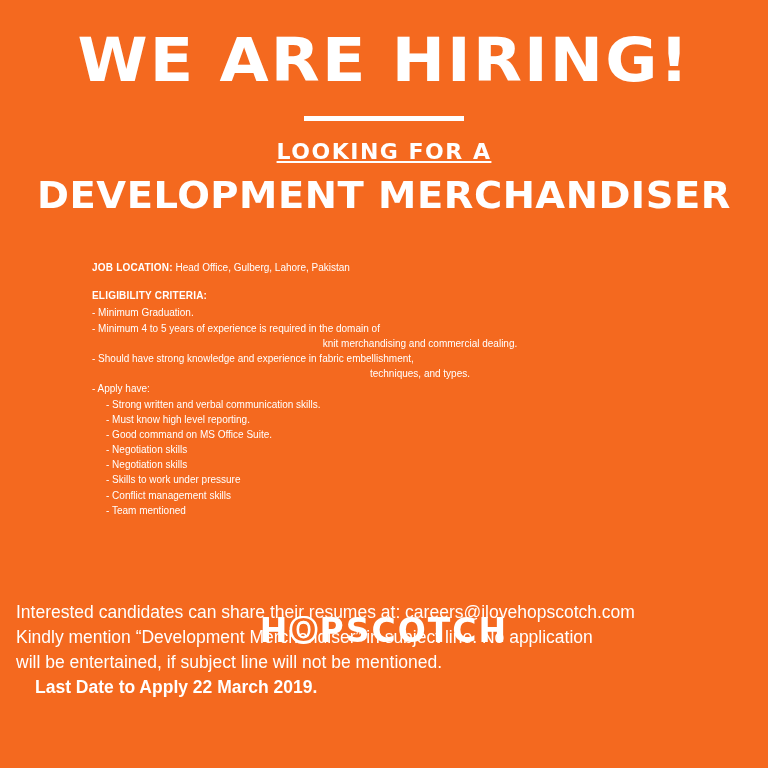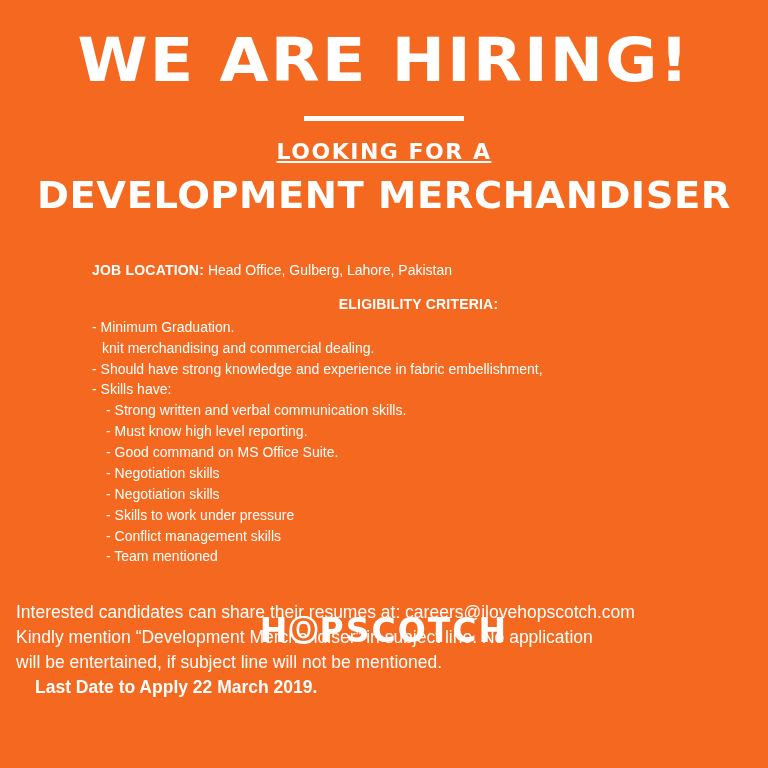--- a/index.html
+++ b/index.html
@@ -56,48 +56,48 @@
     font-weight: bold;
     font-size: 37px;
     letter-spacing: 0.5px;
     margin: 0;
     text-transform: uppercase;
     transform: scaleX(1.04);
   }
   .details {
     margin: 44px 0 0 0;
     padding: 0 30px 0 92px;
-    font-size: 14px;
+    font-size: 10px;
     line-height: 1.42;
   }
   .detail-line {
     margin: 0 0 2px 0;
   }
   .label {
     font-weight: bold;
     letter-spacing: 0.2px;
   }
   .section-title {
     font-weight: bold;
-    margin: 14px 0 3px 7px;
+    margin: 14px 0 3px 0;
     letter-spacing: 0.2px;
-    text-align: center;
   }
   .bullet {
     margin: 0 0 1px 0;
     white-space: pre;
   }
   .bullet.indent1 {
     padding-left: 0;
   }
   .bullet.indent2 {
     padding-left: 14px;
   }
   .bullet.cont {
     padding-left: 10px;
+    text-align: center;
   }
   .footer {
     position: absolute;
     left: 16px;
     right: 20px;
     top: 600px;
     font-size: 17.5px;
     line-height: 1.42;
   }
   .footer p {
@@ -142,23 +142,25 @@
   <div class="details">
 
     <p class="detail-line">
       <span class="label">JOB LOCATION:</span><span> Head Office, Gulberg, Lahore, Pakistan</span>
     </p>
 
     <p class="section-title">ELIGIBILITY CRITERIA:</p>
 
     <div>
       <p class="bullet indent1">- Minimum Graduation.</p>
+      <p class="bullet indent1">- Minimum 4 to 5 years of experience is required in the domain of</p>
       <p class="bullet cont">knit merchandising and commercial dealing.</p>
       <p class="bullet indent1">- Should have strong knowledge and experience in fabric embellishment,</p>
-      <p class="bullet indent1">- Skills have:</p>
+      <p class="bullet cont">techniques, and types.</p>
+      <p class="bullet indent1">- Apply have:</p>
       <p class="bullet indent2">- Strong written and verbal communication skills.</p>
       <p class="bullet indent2">- Must know high level reporting.</p>
       <p class="bullet indent2">- Good command on MS Office Suite.</p>
       <p class="bullet indent2">- Negotiation skills</p>
       <p class="bullet indent2">- Negotiation skills</p>
       <p class="bullet indent2">- Skills to work under pressure</p>
       <p class="bullet indent2">- Conflict management skills</p>
       <p class="bullet indent2">- Team mentioned</p>
     </div>
   </div>

